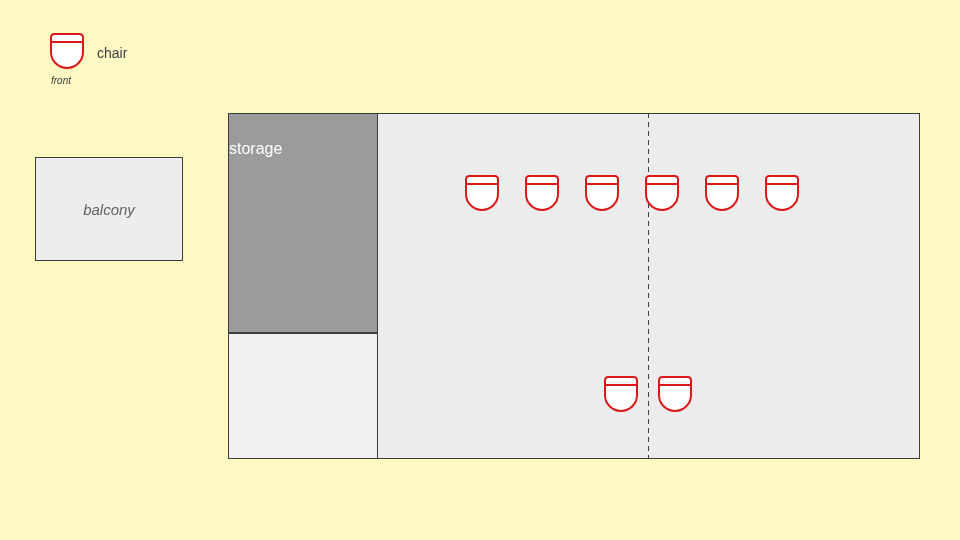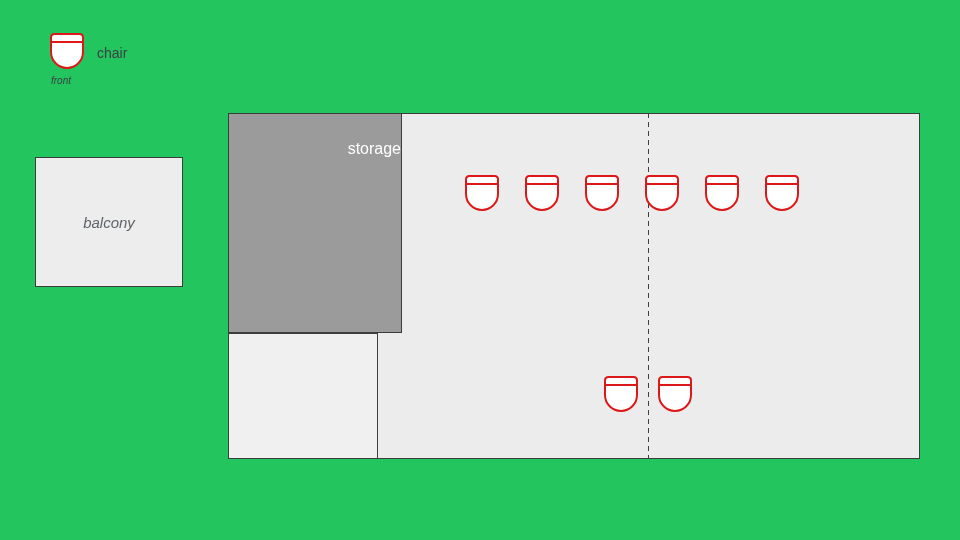--- a/index.html
+++ b/index.html
@@ -1,21 +1,21 @@
 <!DOCTYPE html>
 <html><head>
 <meta charset="utf-8">
 <style>
   * { margin: 0; padding: 0; box-sizing: border-box; }
   html, body { background: #ffffff; }
   .canvas {
     position: relative;
     width: 960px;
     height: 540px;
-    background: #22c55e;
+    background: #fef9c3;
     font-family: "Liberation Sans", sans-serif;
     overflow: hidden;
     text-decoration: underline;
   }
   .title {
     position: absolute;
     top: 31px;
     left: 50%;
     transform: translateX(-50%);
     font-size: 25px;
@@ -43,21 +43,21 @@
     top: 75px;
     font-size: 10px;
     font-style: italic;
     color: #3c4043;
   }
   .balcony {
     position: absolute;
     left: 35px;
     top: 157px;
     width: 148px;
-    height: 130px;
+    height: 104px;
     background: #ededed;
     border: 1px solid #3d3d3d;
     display: flex;
     align-items: center;
     justify-content: center;
   }
   .balcony-label {
     font-size: 15px;
     font-style: italic;
     color: #5f6368;
@@ -68,25 +68,25 @@
     top: 113px;
     width: 692px;
     height: 346px;
     background: #ececec;
     border: 1.5px solid #3d3d3d;
   }
   .storage {
     position: absolute;
     left: 228px;
     top: 113px;
-    width: 174px;
+    width: 150px;
     height: 220px;
     background: #9b9b9b;
     border: 1px solid #3d3d3d;
-    text-align: right;
+    text-align: left;
     padding-top: 26px;
   }
   .storage-label {
     font-size: 16px;
     color: #ffffff;
   }
   .under-storage {
     position: absolute;
     left: 228px;
     top: 333px;

